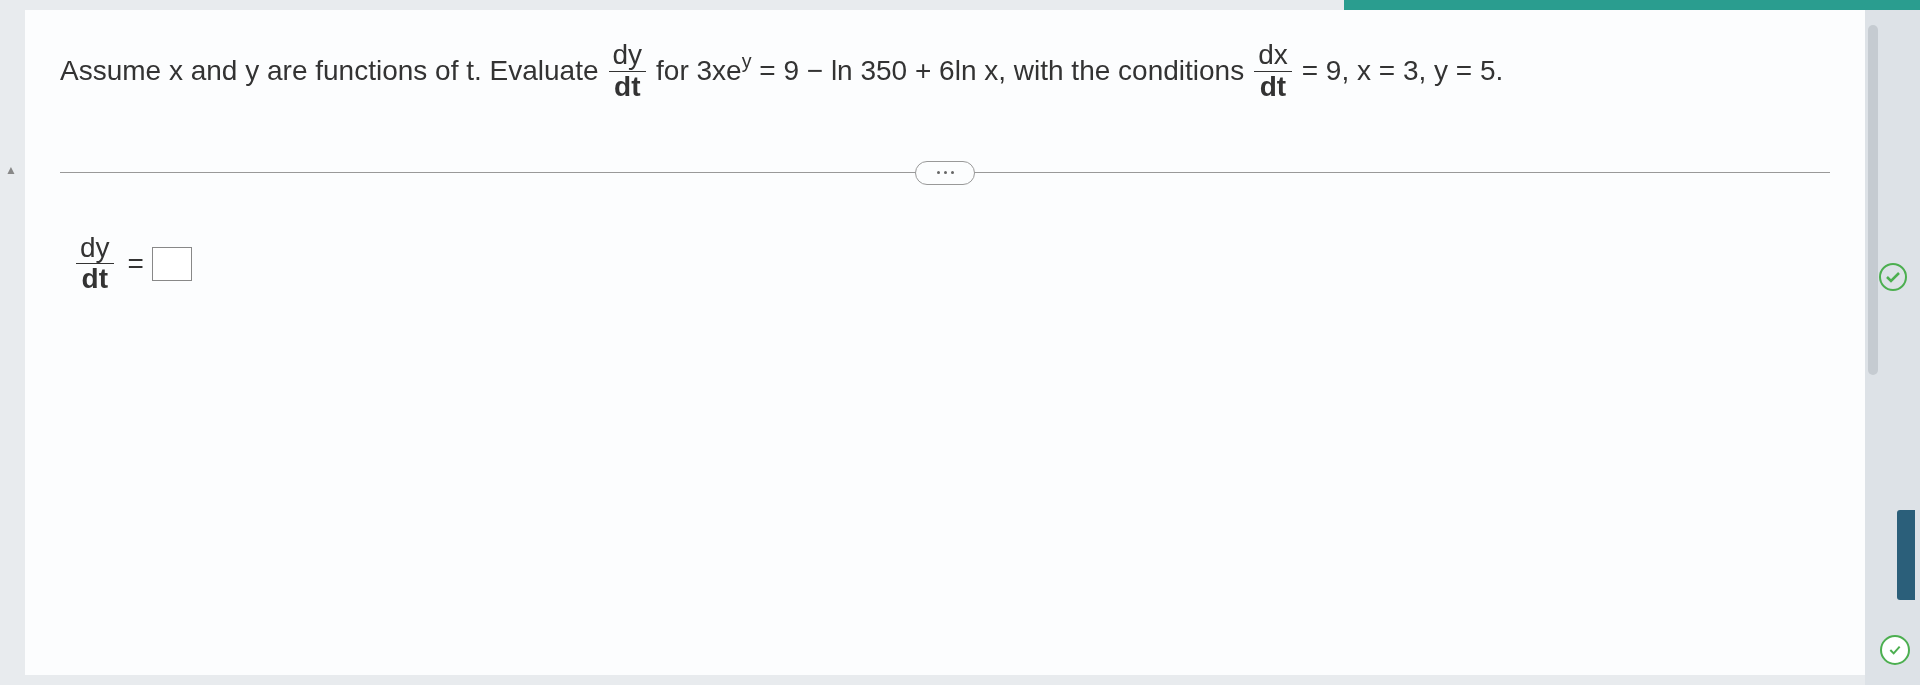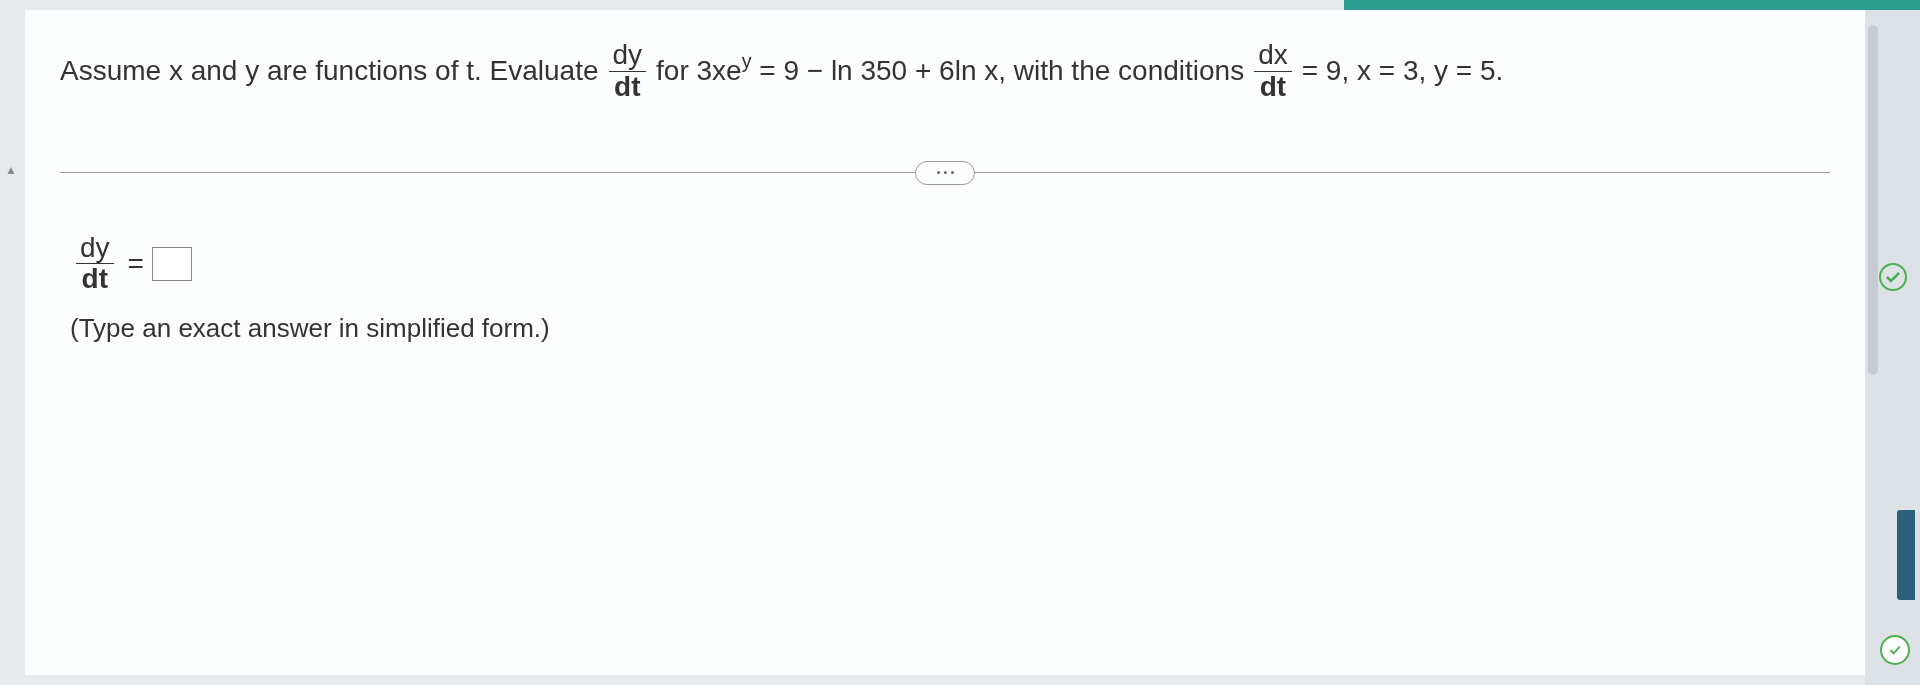--- a/index.html
+++ b/index.html
@@ -212,21 +212,20 @@
 
   <div class="answer-row">
     <span class="fraction">
       <span class="num">dy</span>
       <span class="den">dt</span>
     </span>
     <span class="equals">=</span>
     <div class="answer-box"></div>
   </div>
 
-  <div class="instruction">(Type an exact answer in simplified form.)</div>
 
 </div>
 
 <div class="right-panel">
   <div class="scroll-thumb"></div>
   <div class="check-circle check-top">
     <svg width="30" height="30" viewBox="0 0 30 30">
       <circle cx="15" cy="15" r="13" fill="none" stroke="#4caf50" stroke-width="2"></circle>
       <path d="M 9 15 L 13 19 L 21 11" fill="none" stroke="#4caf50" stroke-width="2.5"></path>
     </svg>

